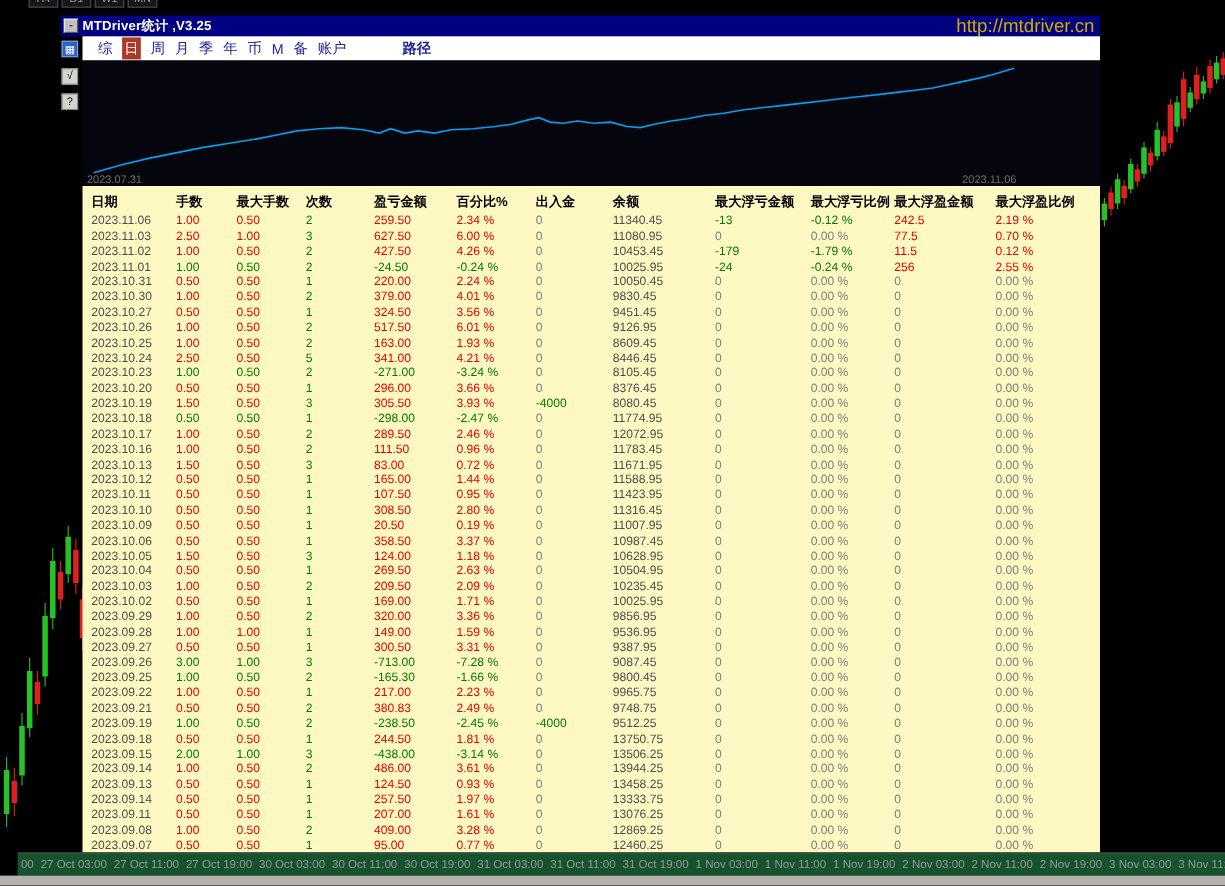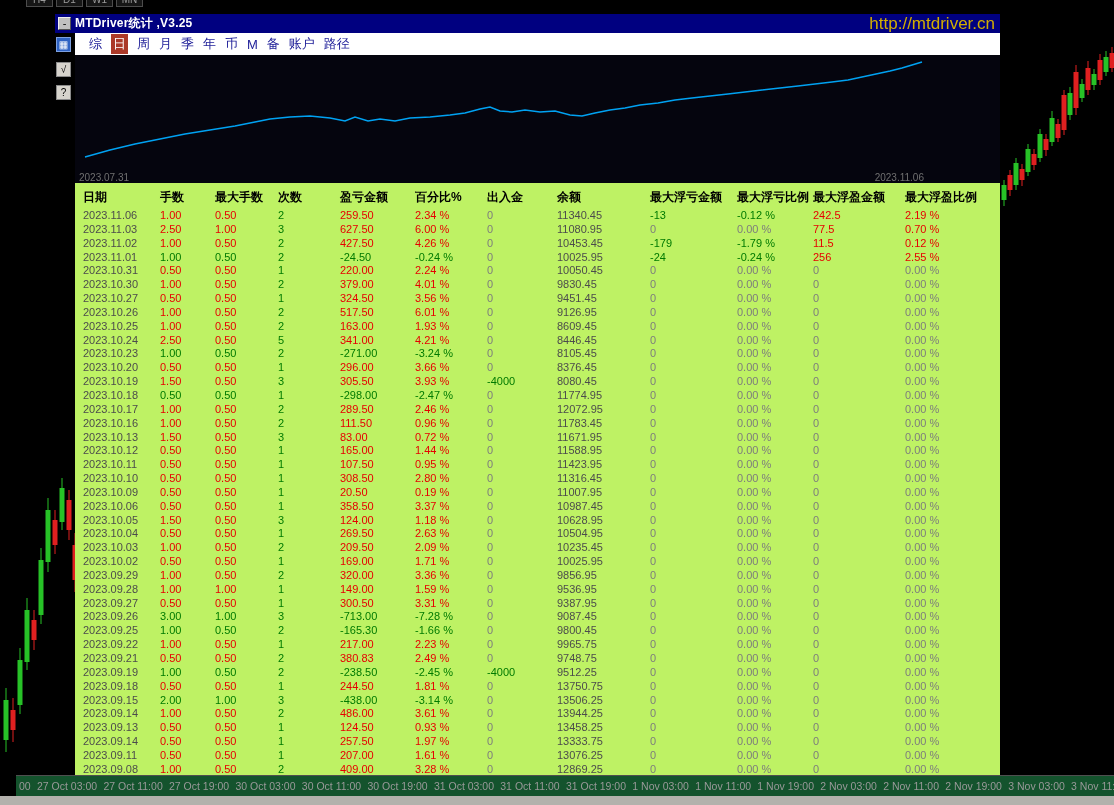--- a/index.html
+++ b/index.html
@@ -31,29 +31,29 @@
   .side-btn.b2{top:48px;background:#d6d3cc;color:#000;border:1px solid #8a8a8a;}
   .side-btn.b3{top:71px;background:#d6d3cc;color:#000;border:1px solid #8a8a8a;}
 
   .content{position:absolute;left:20px;top:19px;width:925px;height:742px;
     display:flex;flex-direction:column;}
 
   .menubar{height:22px;background:#fff;display:flex;align-items:center;gap:9px;
     padding-left:14px;font-size:13px;color:#22229a;}
   .menu-item{cursor:default;}
   .menu-item.active{background:#ab3928;color:#fff;padding:1px 2px;}
-  .menu-item.path{}
-
-  .chart{height:128px;position:relative;background:#05050e;}
+  .menu-item.path{margin-left:42px;font-weight:bold;}
+
+  .chart{height:114px;position:relative;background:#05050e;}
   .chart svg{position:absolute;left:0;top:0;}
   .chart-label{position:absolute;bottom:0;font-size:10px;color:#707070;}
   .chart-label.l{left:4px;}
   .chart-label.r{right:76px;}
 
-  .table{flex:1;background:#bef264;padding:6px 0 0 8px;overflow:hidden;}
+  .table{flex:1;background:#fef9c3;padding:6px 0 0 8px;overflow:hidden;}
   .thead,.trow{display:grid;
     grid-template-columns:77px 55px 63px 62px 75px 72px 70px 93px 87px 76px 92px minmax(0,1fr);
     white-space:nowrap;}
   .thead{font-size:12px;font-weight:700;color:#000;height:20px;}
   .trow{font-size:11px;height:13.85px;line-height:13.6px;}
   .c-r{color:#e60000;}
   .c-g{color:#007a00;}
   .c-0{color:#7d7d7d;}
   .c-dim{color:#4c4c4c;}
 

